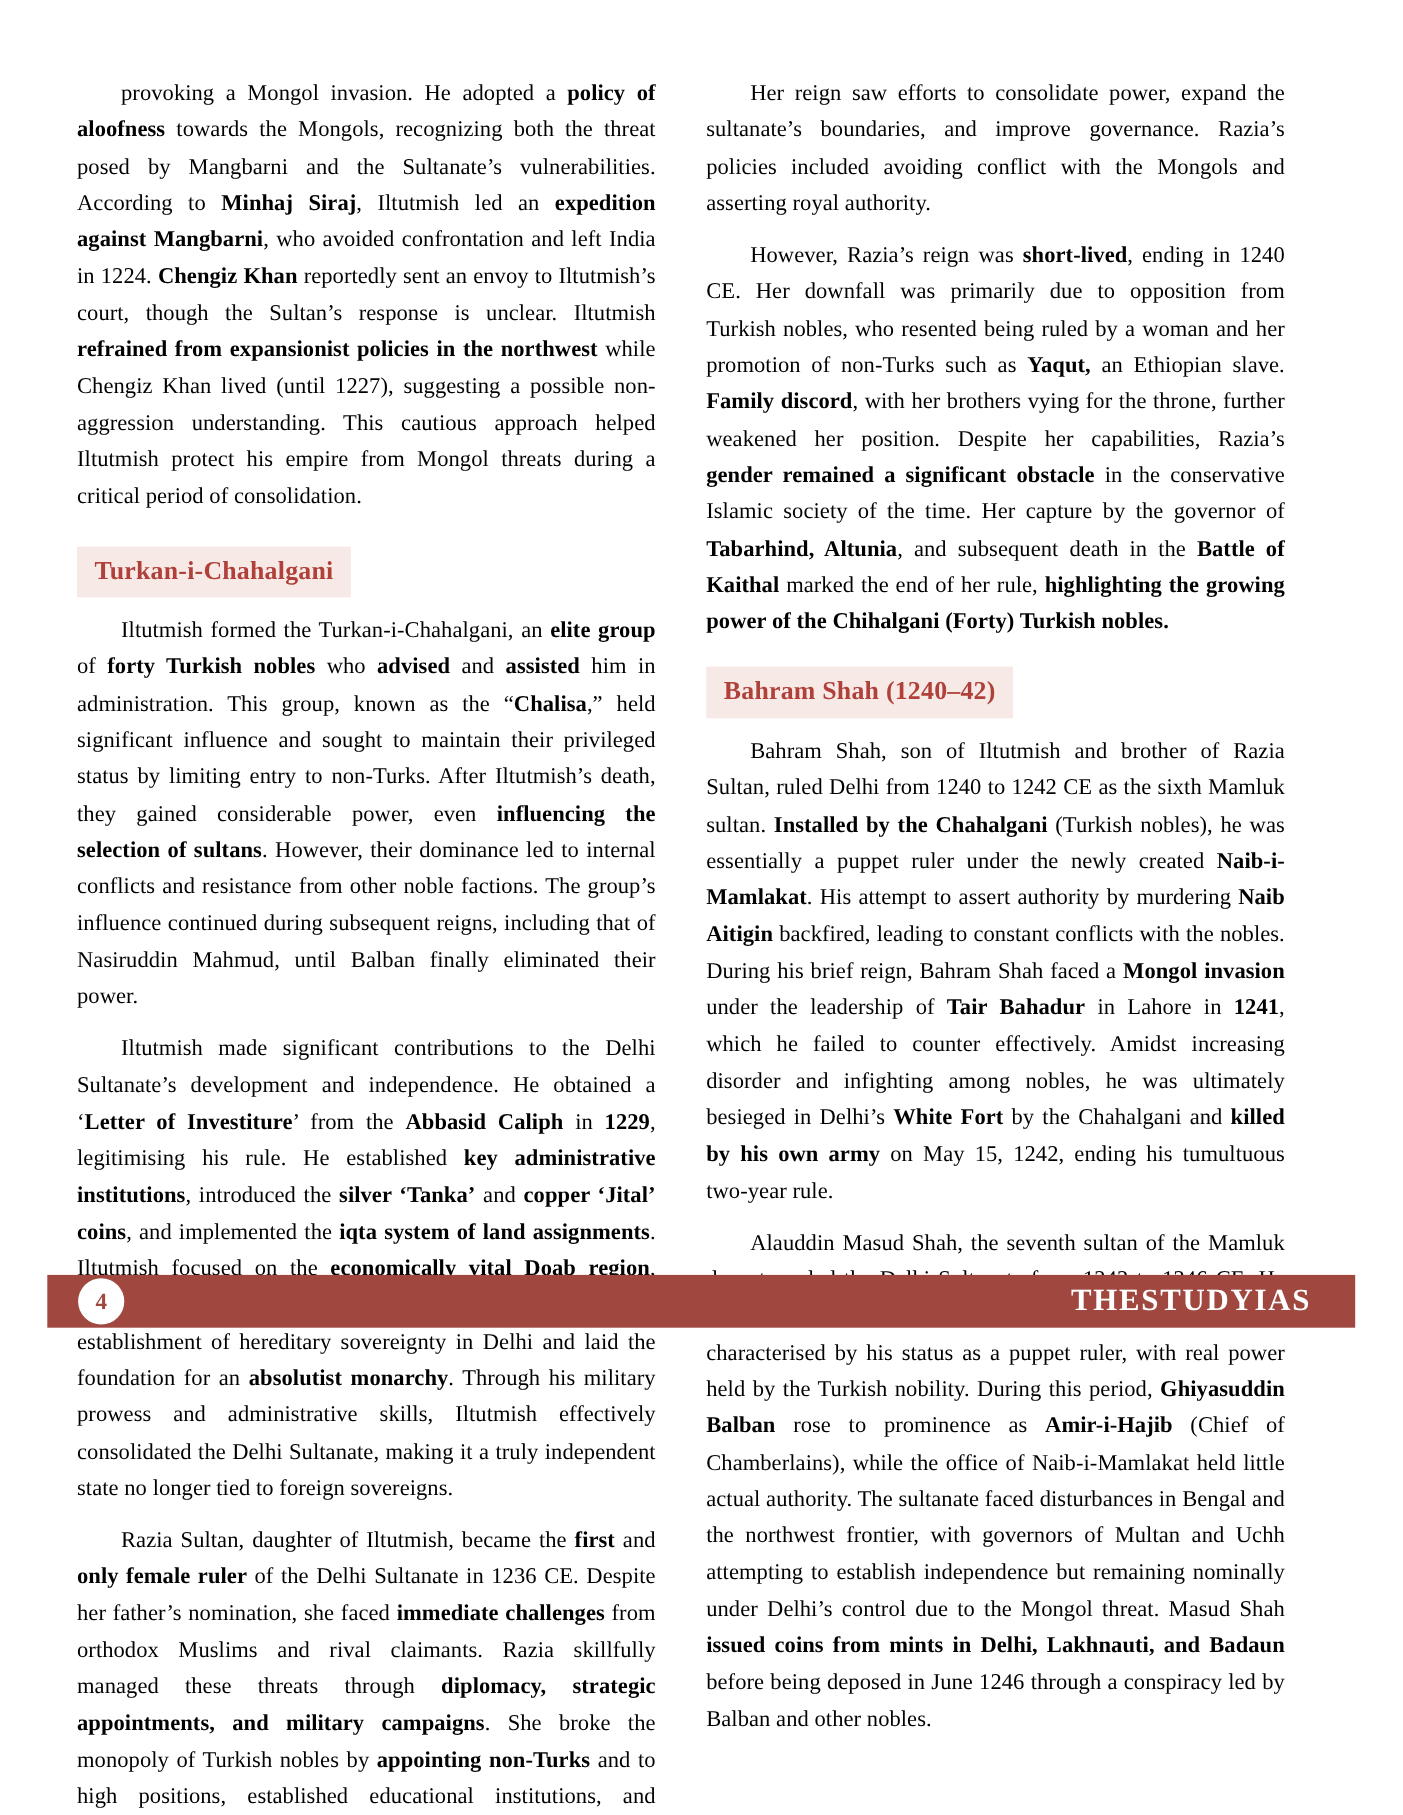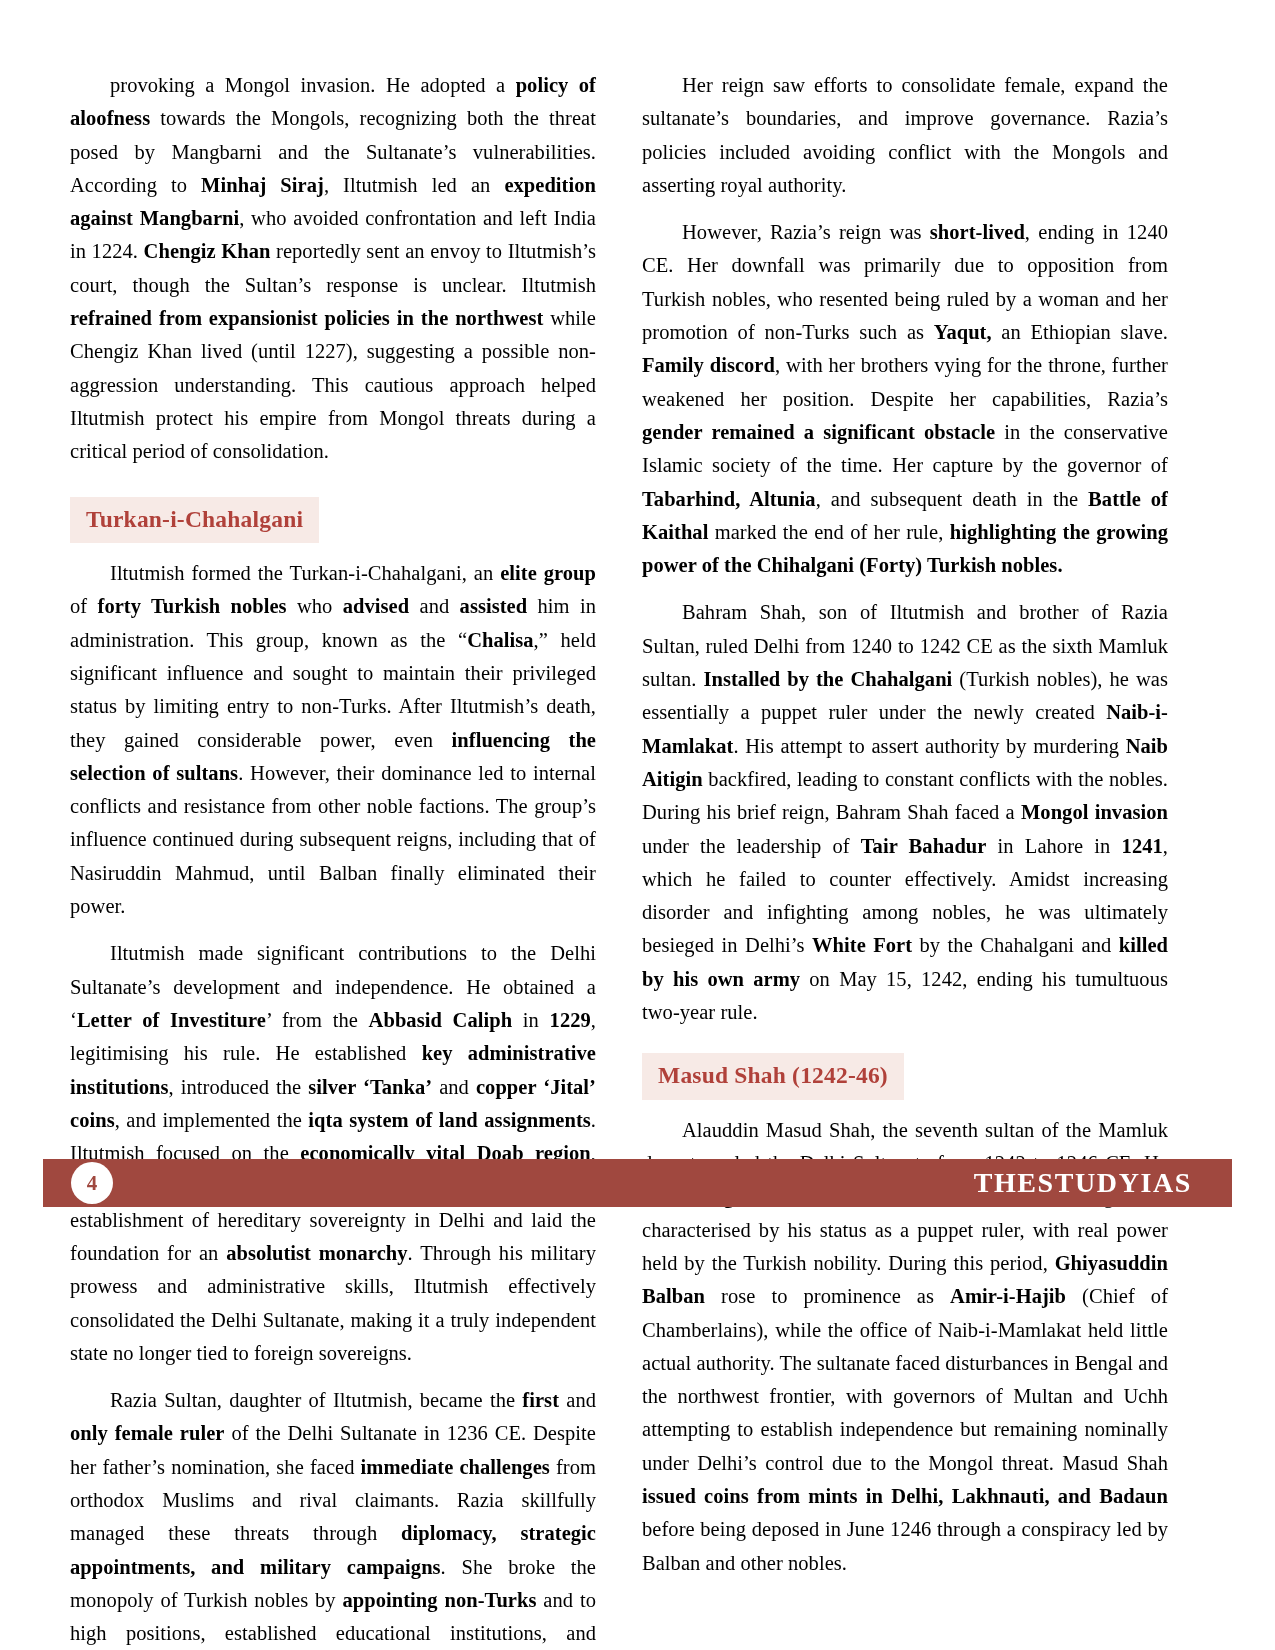--- a/index.html
+++ b/index.html
@@ -123,28 +123,28 @@
 
       <p class="body">Iltutmish formed the Turkan-i-Chahalgani, an <b>elite group</b> of <b>forty Turkish nobles</b> who <b>advised</b> and <b>assisted</b> him in administration. This group, known as the “<b>Chalisa</b>,” held significant influence and sought to maintain their privileged status by limiting entry to non-Turks. After Iltutmish’s death, they gained considerable power, even <b>influencing the selection of sultans</b>. However, their dominance led to internal conflicts and resistance from other noble factions. The group’s influence continued during subsequent reigns, including that of Nasiruddin Mahmud, until Balban finally eliminated their power.</p>
 
       <p class="body">Iltutmish made significant contributions to the Delhi Sultanate’s development and independence. He obtained a ‘<b>Letter of Investiture</b>’ from the <b>Abbasid Caliph</b> in <b>1229</b>, legitimising his rule. He established <b>key administrative institutions</b>, introduced the <b>silver ‘Tanka’</b> and <b>copper ‘Jital’ coins</b>, and implemented the <b>iqta system of land assignments</b>. Iltutmish focused on the <b>economically vital Doab region</b>, distributing iqtas to maintain control. His reign marked the establishment of hereditary sovereignty in Delhi and laid the foundation for an <b>absolutist monarchy</b>. Through his military prowess and administrative skills, Iltutmish effectively consolidated the Delhi Sultanate, making it a truly independent state no longer tied to foreign sovereigns.</p>
 
 
       <p class="body">Razia Sultan, daughter of Iltutmish, became the <b>first</b> and <b>only female ruler</b> of the Delhi Sultanate in 1236 CE. Despite her father’s nomination, she faced <b>immediate challenges</b> from orthodox Muslims and rival claimants. Razia skillfully managed these threats through <b>diplomacy, strategic appointments, and military campaigns</b>. She broke the monopoly of Turkish nobles by <b>appointing non-Turks</b> and  to high positions, established educational institutions, and promoted religious tolerance.</p>
     </div>
 
     <div class="col">
-      <p class="body">Her reign saw efforts to consolidate female, expand the sultanate’s boundaries, and improve governance. Razia’s policies included avoiding conflict with the Mongols and asserting royal authority.</p>
+      <p class="body">Her reign saw efforts to consolidate power, expand the sultanate’s boundaries, and improve governance. Razia’s policies included avoiding conflict with the Mongols and asserting royal authority.</p>
 
       <p class="body">However, Razia’s reign was <b>short-lived</b>, ending in 1240 CE. Her downfall was primarily due to opposition from Turkish nobles, who resented being ruled by a woman and her promotion of non-Turks such as <b>Yaqut,</b> an Ethiopian slave. <b>Family discord</b>, with her brothers vying for the throne, further weakened her position. Despite her capabilities, Razia’s <b>gender remained a significant obstacle</b> in the conservative Islamic society of the time. Her capture by the governor of <b>Tabarhind, Altunia</b>, and subsequent death in the <b>Battle of Kaithal</b> marked the end of her rule, <b>highlighting the growing power of the Chihalgani (Forty) Turkish nobles.</b></p>
 
+      <div class="section-head">Bahram Shah (1240–42)</div>
 
       <p class="body">Bahram Shah, son of Iltutmish and brother of Razia Sultan, ruled Delhi from 1240 to 1242 CE as the sixth Mamluk sultan. <b>Installed by the Chahalgani</b> (Turkish nobles), he was essentially a puppet ruler under the newly created <b>Naib-i-Mamlakat</b>. His attempt to assert authority by murdering <b>Naib Aitigin</b> backfired, leading to constant conflicts with the nobles. During his brief reign, Bahram Shah faced a <b>Mongol invasion</b> under the leadership of <b>Tair Bahadur</b> in Lahore in <b>1241</b>, which he failed to counter effectively. Amidst increasing disorder and infighting among nobles, he was ultimately besieged in Delhi’s <b>White Fort</b> by the Chahalgani and <b>killed by his own army</b> on May 15, 1242, ending his tumultuous two-year rule.</p>
 
-      <div class="section-head">Masud Shah (1242-46)</div>
 
       <p class="body">Alauddin Masud Shah, the seventh sultan of the Mamluk dynasty, ruled the Delhi Sultanate from 1242 to 1246 CE. He was the <b>grandson of Iltutmish</b>. Masud Shah’s reign was characterised by his status as a puppet ruler, with real power held by the Turkish nobility. During this period, <b>Ghiyasuddin Balban</b> rose to prominence as <b>Amir-i-Hajib</b> (Chief of Chamberlains), while the office of Naib-i-Mamlakat held little actual authority. The sultanate faced disturbances in Bengal and the northwest frontier, with governors of Multan and Uchh attempting to establish independence but remaining nominally under Delhi’s control due to the Mongol threat. Masud Shah <b>issued coins from mints in Delhi, Lakhnauti, and Badaun</b> before being deposed in June 1246 through a conspiracy led by Balban and other nobles.</p>
     </div>
 
   </div>
 
   <div class="footer">
     <div class="footer-inner">
       <div class="page-badge">4</div>
       <div class="brand">THESTUDYIAS</div>

